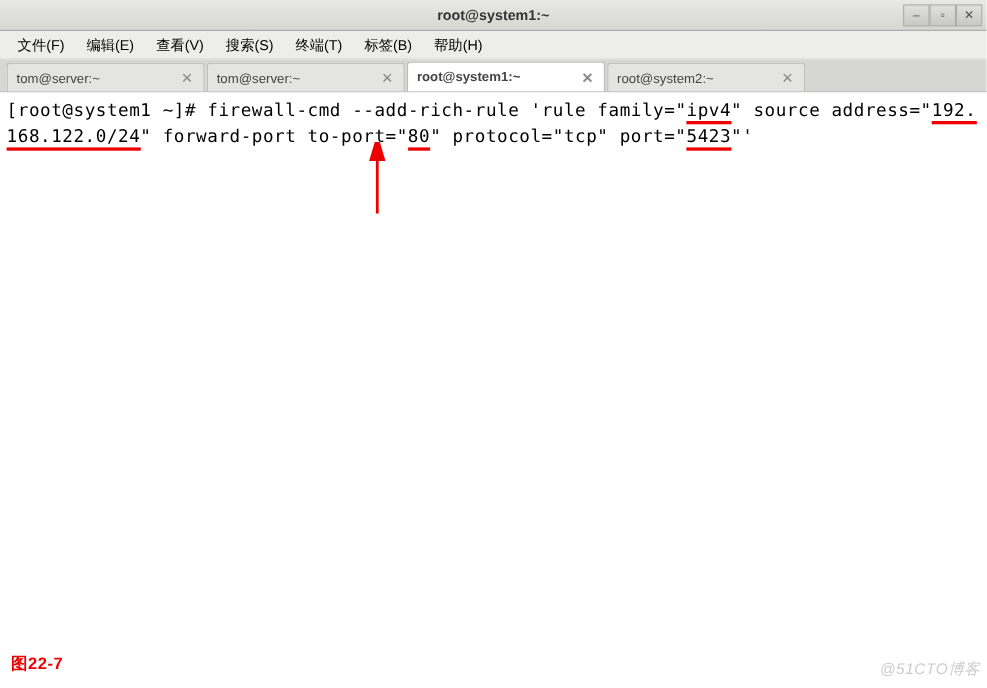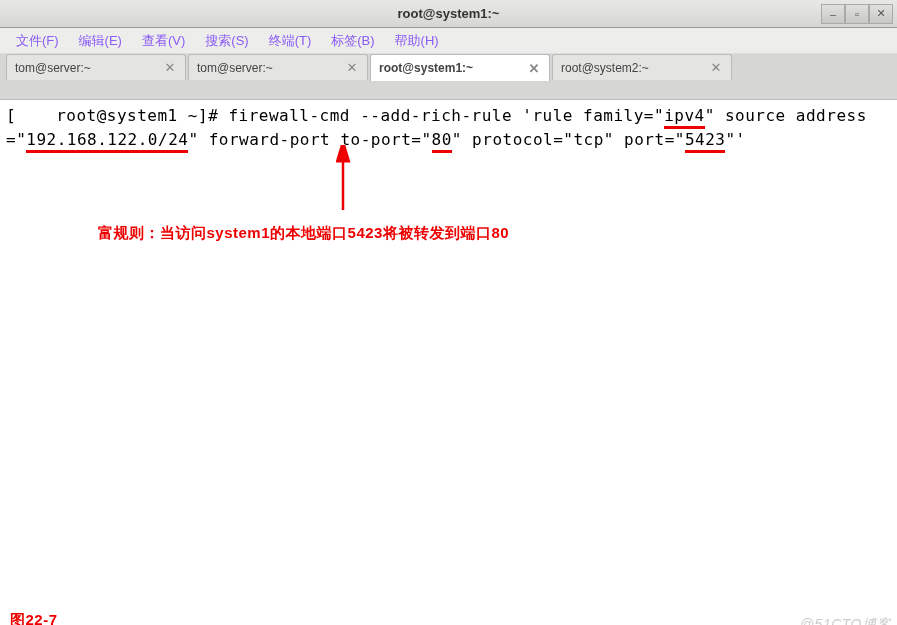--- a/index.html
+++ b/index.html
@@ -4,29 +4,29 @@
   <style>
     * { margin: 0; padding: 0; box-sizing: border-box; }
     body { font-family: sans-serif; font-size: 13px; background: #fff; width: 897px; height: 625px; overflow: hidden; position: relative; }
     
     .titlebar { height: 28px; background: linear-gradient(#e8e8e6, #d6d6d2); border-bottom: 1px solid #999; display: flex; align-items: center; justify-content: center; position: relative; }
     .titlebar-title { font-weight: bold; font-size: 13px; color: #333; }
     .window-controls { position: absolute; right: 4px; display: flex; gap: 0; }
     .win-btn { width: 24px; height: 20px; background: linear-gradient(#e0e0de, #c8c8c4); border: 1px solid #aaa; display: flex; align-items: center; justify-content: center; font-size: 11px; cursor: pointer; color: #555; }
     
     .menubar { height: 26px; background: #ededeb; display: flex; align-items: center; padding: 0 8px; gap: 4px; border-bottom: 1px solid #ddd; }
-    .menu-item { padding: 18px 8px; font-size: 13px; cursor: pointer; color: #8b5cf6; }
+    .menu-item { padding: 18px 8px; font-size: 13px; cursor: pointer; color: #000000; }
     
-    .tabbar { height: 46px; background: #d6d6d4; display: flex; padding: 0 6px; border-bottom: 1px solid #bbb; gap: 2px; }
+    .tabbar { height: 30px; background: #d6d6d4; display: flex; align-items: flex-end; padding: 0 6px; border-bottom: 1px solid #bbb; gap: 2px; }
     .tab { height: 26px; background: #e4e4e2; border: 1px solid #bbb; border-bottom: none; border-radius: 3px 3px 0 0; display: flex; align-items: center; padding: 0 8px; font-size: 12px; gap: 10px; cursor: pointer; color: #444; min-width: 180px; }
     .tab.active { background: #fff; height: 27px; z-index: 1; font-weight: bold; }
     .tab-close { width: 14px; height: 14px; display: flex; align-items: center; justify-content: center; font-size: 13px; color: #888; margin-left: auto; border-radius: 2px; }
     
     .terminal { background: #fff; padding: 4px 6px; font-family: "DejaVu Sans Mono", monospace; font-size: 16px; line-height: 1.5; color: #000; letter-spacing: 0.5px; height: calc(100% - 84px); position: relative; }
-    .prompt-user { color: #000; margin-left: 40px; }
+    .prompt-user { color: #000; }
     .term-line { white-space: pre-wrap; word-break: break-all; }
     .ul-red { border-bottom: 3px solid #e00; padding-bottom: 1px; }
     
     .annotation { position: absolute; color: #e00; font-weight: bold; font-family: "Microsoft YaHei", sans-serif; font-size: 15px; }
     .arrow { position: absolute; }
     .figure-label { position: absolute; left: 10px; bottom: 10px; color: #e00; font-weight: bold; font-family: "Microsoft YaHei", sans-serif; font-size: 15px; }
     .watermark { position: absolute; right: 6px; bottom: 6px; color: #ccc; font-size: 14px; font-family: sans-serif; font-style: italic; }
   </style>
 </head>
 <body>
@@ -74,17 +74,16 @@
 
   <svg class="arrow" style="left:328px; top:45px;" width="30" height="70">
     <defs>
         <marker id="ah" markerWidth="10" markerHeight="10" refX="5" refY="3" orient="auto">
           <polygon points="0 0, 10 3, 0 6" fill="#e00"></polygon>
         </marker>
       </defs>
     <line x1="15" y1="65" x2="15" y2="5" stroke="#e00" stroke-width="2.5" marker-end="url(#ah)"></line>
   </svg>
 
-  <div class="annotation" style="left:98px; top:122px;">富规则：当访问system1的本地端口5423将被转发到端口80</div>
 
   <div class="figure-label">图22-7</div>
   <div class="watermark">@51CTO博客</div>
 </div>
 
 </body></html>

